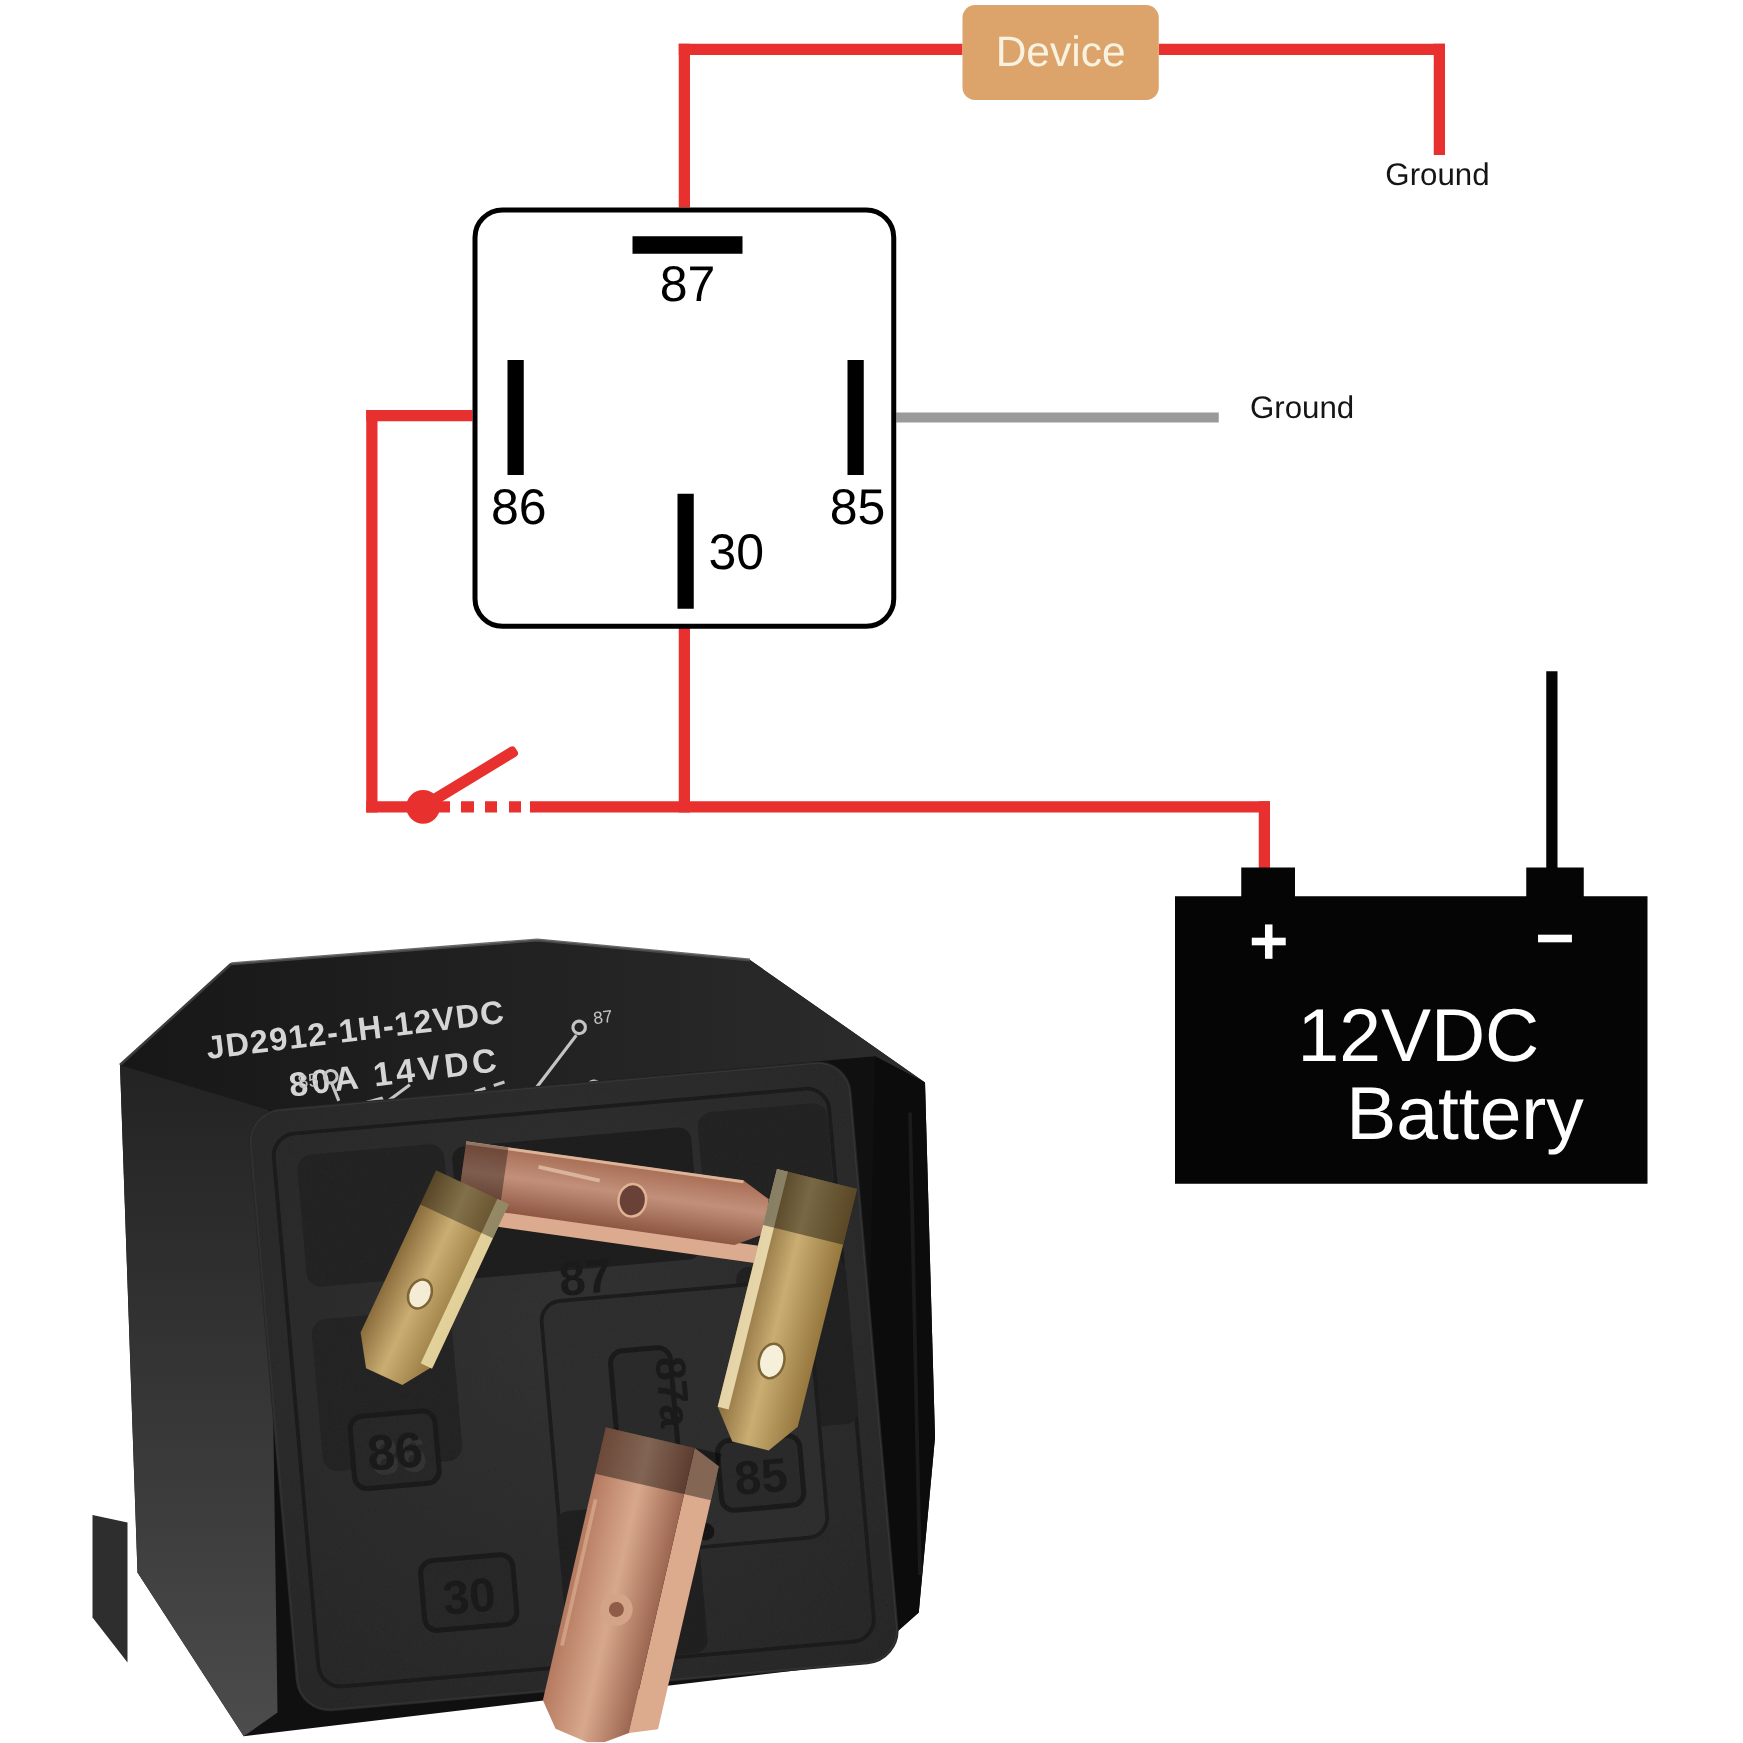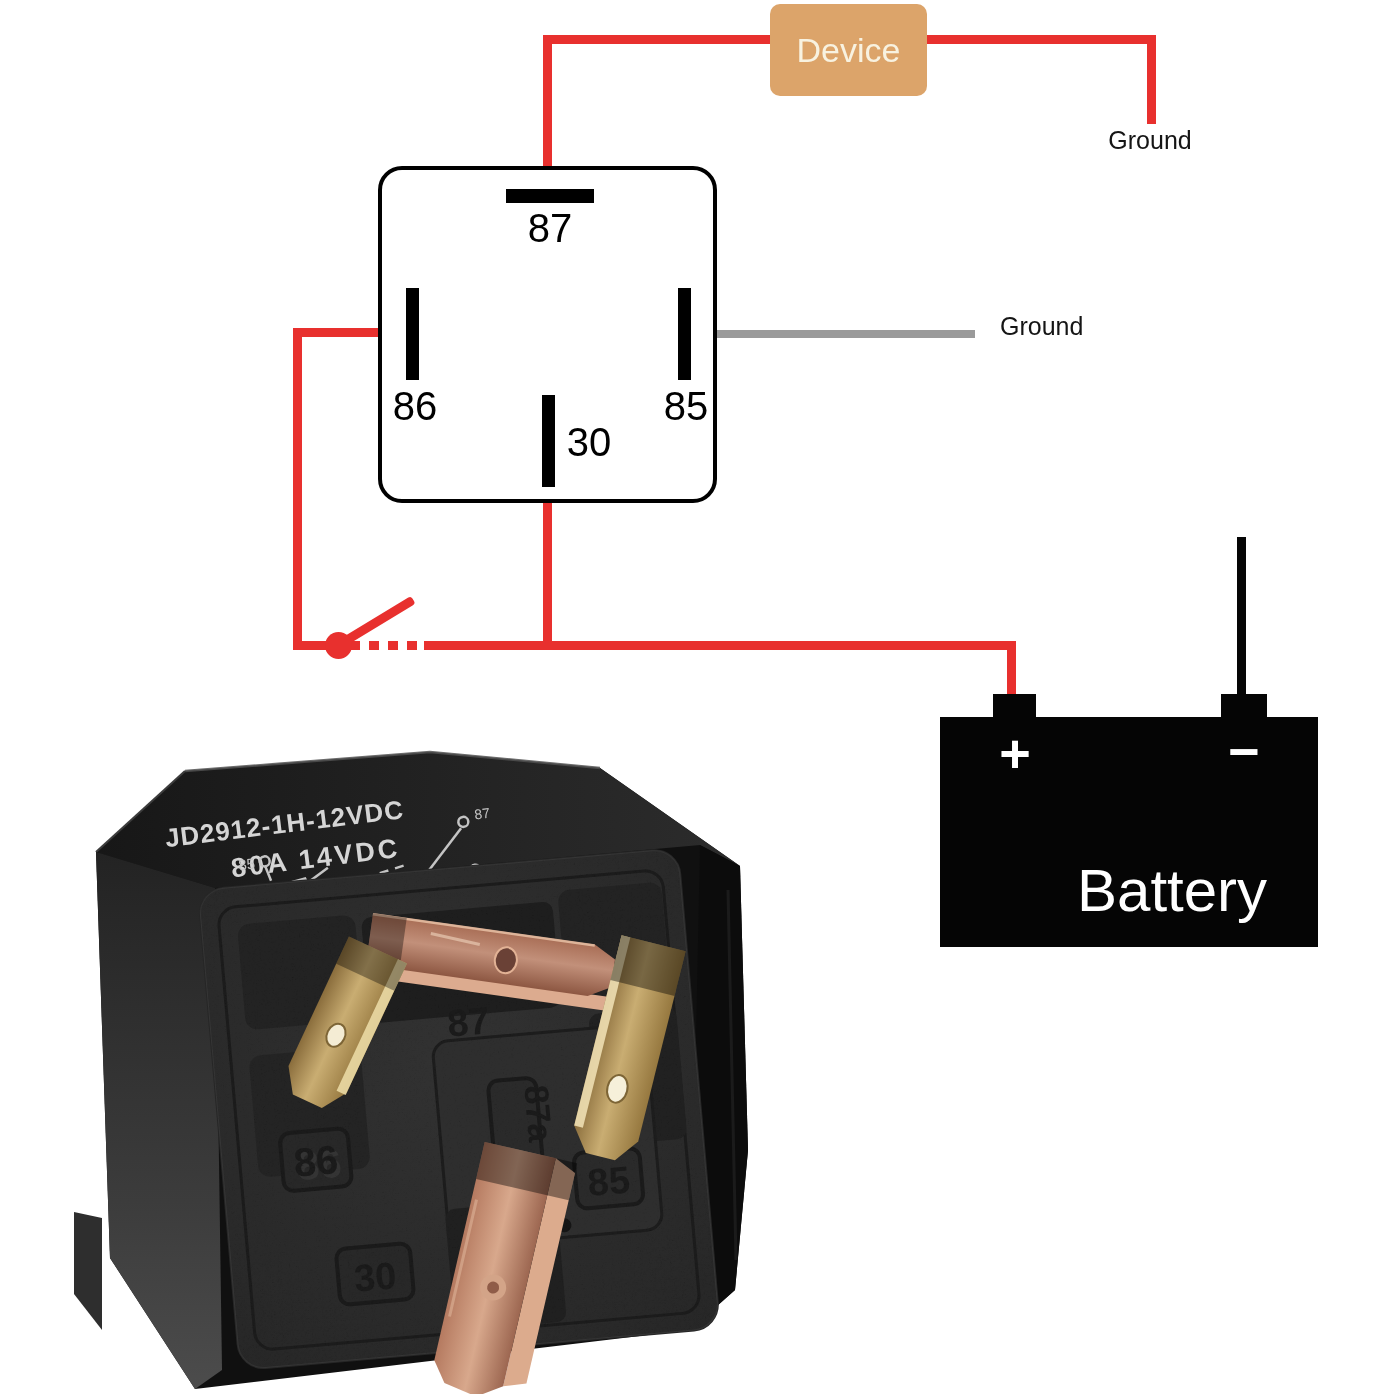--- a/index.html
+++ b/index.html
@@ -14,21 +14,21 @@
     background:repeating-linear-gradient(90deg,#e8302e 0 10px,transparent 10px 19px);
   }
   .switch-dot {
     position:absolute; width:27px; height:27px; border-radius:50%; background:#e8302e;
   }
   .switch-blade {
     position:absolute; width:88px; height:9px; background:#e8302e;
     transform-origin:0 50%; transform:rotate(-31.3deg); border-radius:3px;
   }
   .device-box {
-    position:absolute; left:770px; top:4px; width:157px; height:92px;
+    position:absolute; left:770px; top:4px; width:157px; height:76px;
     background:#dca46a; border-radius:10px; display:flex; align-items:center; justify-content:center;
     color:#f8f2e0; font-size:34px;
   }
   .ground-label { position:absolute; color:#151515; font-size:25px; }
   .relay-box {
     position:absolute; left:378px; top:166px; width:339px; height:337px;
     border:4px solid #000; border-radius:24px; background:#fff; box-sizing:border-box;
   }
   .relay-box .bar { position:absolute; background:#000; }
   .relay-box .pin-label { position:absolute; font-size:40px; color:#000; line-height:44px; text-align:center; }
@@ -83,20 +83,21 @@
 
     <div class="bar" style="left:160px; top:225px; width:13px; height:92px;"></div>
     <div class="pin-label" style="left:177px; top:250px; width:60px;">30</div>
   </div>
 
   <div class="battery-body"></div>
   <div class="battery-post" style="left:993px; top:694px; width:43px; height:24px;"></div>
   <div class="battery-post" style="left:1221px; top:694px; width:46px; height:24px;"></div>
   <div class="battery-sign" style="left:990px; top:722px; width:50px;">+</div>
   <div class="battery-sign" style="left:1216px; top:720px; width:56px;">−</div>
+  <div class="battery-text" style="top:798px;">12VDC</div>
   <div class="battery-text" style="top:860px;margin-left:39px;">Battery</div>
 
   <svg class="relay-photo-svg" viewBox="0 0 740 654">
     <defs>
       <linearGradient id="copperG" x1="0" y1="0" x2="0" y2="1">
         <stop offset="0" stop-color="#a86d55"></stop>
           <stop offset="0.45" stop-color="#c2907a"></stop>
           <stop offset="1" stop-color="#8d5742"></stop>
       </linearGradient>
       <linearGradient id="copperG2" x1="0" y1="0" x2="1" y2="0">

